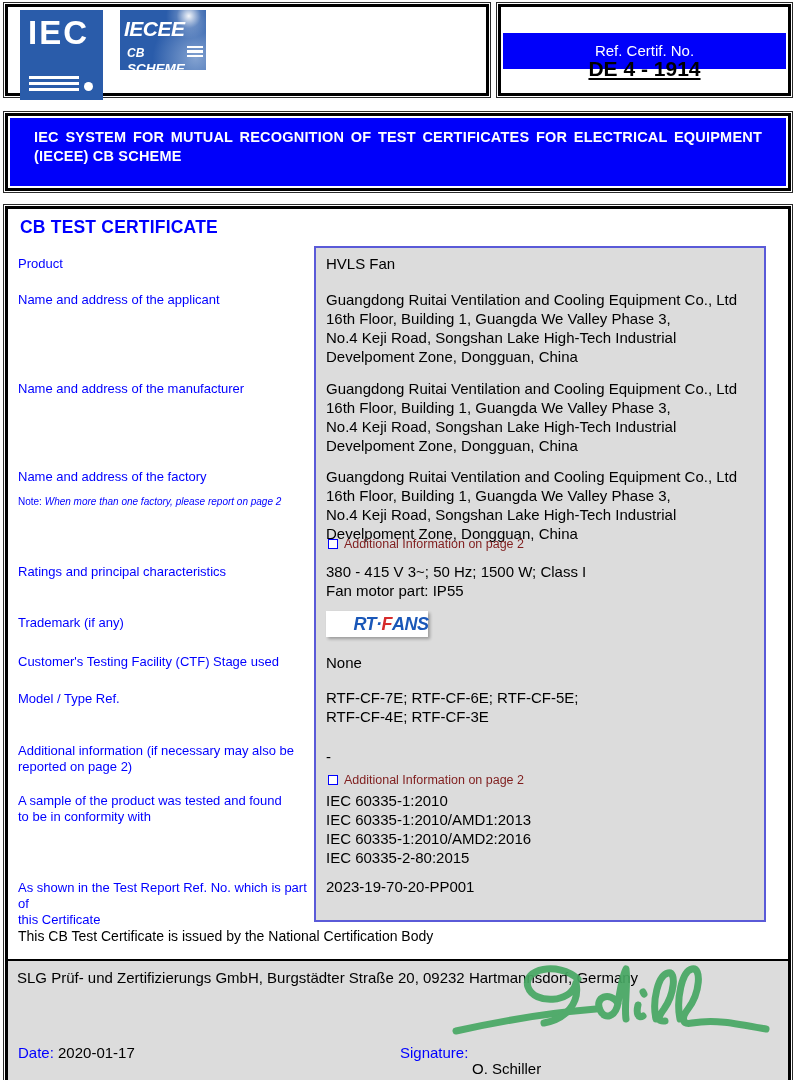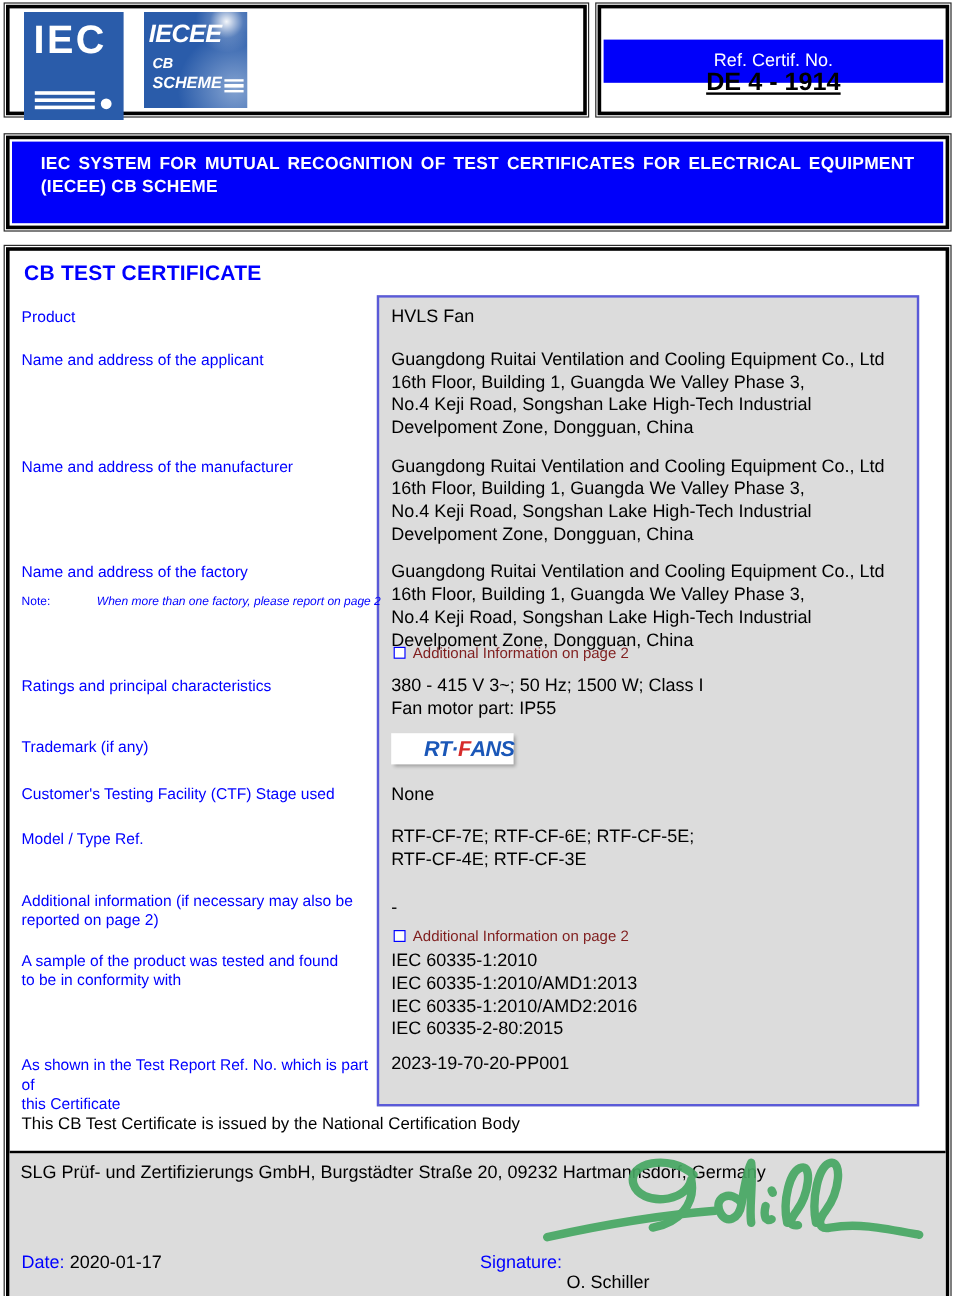--- a/index.html
+++ b/index.html
@@ -16,21 +16,21 @@
 
   .logo-iec { position:absolute; left:12px; top:3px; width:83px; height:90px;
               background:#2a5caa; }
   .logo-iec .iec-text { position:absolute; left:8px; top:4px; color:#fff;
               font-size:33px; font-weight:bold; letter-spacing:2px; }
   .iec-lines { position:absolute; left:9px; bottom:9px; }
   .iec-lines i { display:block; width:50px; height:3px; background:#fff; margin-top:3px; }
   .iec-dot { position:absolute; left:64px; bottom:9px; width:9px; height:9px;
              border-radius:50%; background:#fff; }
 
-  .logo-iecee { position:absolute; left:112px; top:3px; width:86px; height:80px;
+  .logo-iecee { position:absolute; left:112px; top:3px; width:86px; height:60px;
      background:
        radial-gradient(circle at 80% 10%, rgba(255,255,255,.95) 0%, rgba(255,255,255,.2) 14%, rgba(255,255,255,0) 26%),
        radial-gradient(circle at 88% 80%, rgba(205,220,240,.55) 0%, rgba(42,92,170,0) 48%),
        #2a5caa;
      overflow:hidden; color:#fff; font-style:italic; font-weight:bold; }
   .iecee-main { position:absolute; left:4px; top:7px; font-size:21px; letter-spacing:-0.5px; }
   .iecee-cb   { position:absolute; left:7px; top:36px; font-size:12px; }
   .iecee-scheme { position:absolute; left:7px; top:51px; font-size:13.5px; }
   .iecee-lines { position:absolute; right:3px; bottom:13px; }
   .iecee-lines i { display:block; width:16px; height:2.5px; background:#fff; margin-top:2px; }
@@ -56,21 +56,21 @@
 
   .value-panel { position:absolute; left:306px; top:37px; width:452px; height:676px;
                  background:#dcdcdc; border:2px solid #5a5ad8; }
 
   .lbl { position:absolute; left:10px; width:292px; color:#0000ff;
          font-size:13px; line-height:16px; white-space:pre-line; }
   .val { position:absolute; left:318px; width:434px; color:#000;
          font-size:15px; line-height:19px; white-space:pre; }
 
   .note { position:absolute; left:10px; top:287px; color:#0000ff; font-size:10px; }
-  .note .it { font-style:italic;margin-left:36px; }
+  .note .it { font-style:italic; }
 
   .cbrow { position:absolute; left:320px; display:flex; align-items:center;
            gap:6px; color:#7f1d1d; font-size:12.5px;text-align:center; }
   .cb { width:10px; height:10px; border:1.5px solid #0000ff; background:#fff;
         flex:0 0 auto; }
 
   .tm { position:absolute; left:318px; top:402px; width:102px; height:26px;
         background:#fff; box-shadow:2px 2px 3px rgba(0,0,0,.3);
         display:flex; align-items:center; justify-content:center;
         font-style:italic; font-weight:bold; font-size:18px; letter-spacing:-0.5px;padding-left:28px; }

